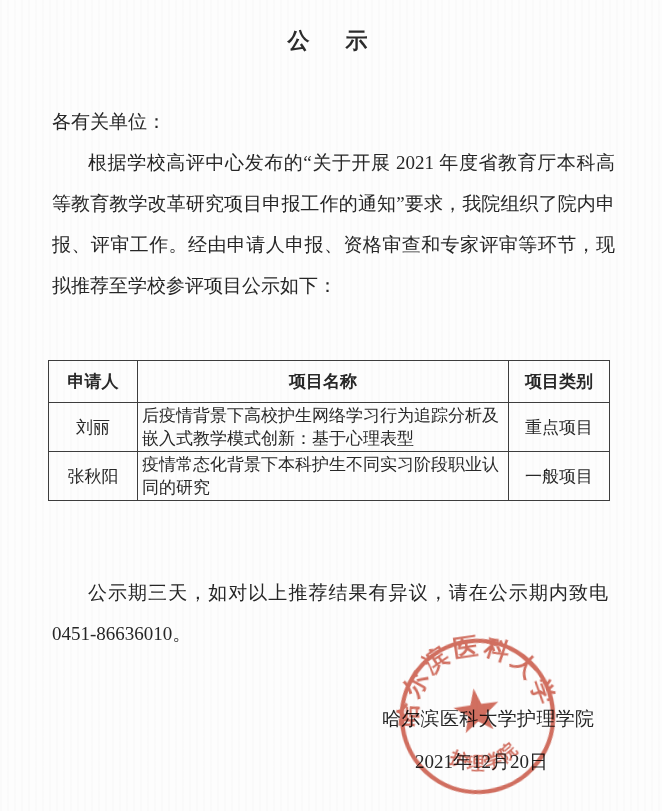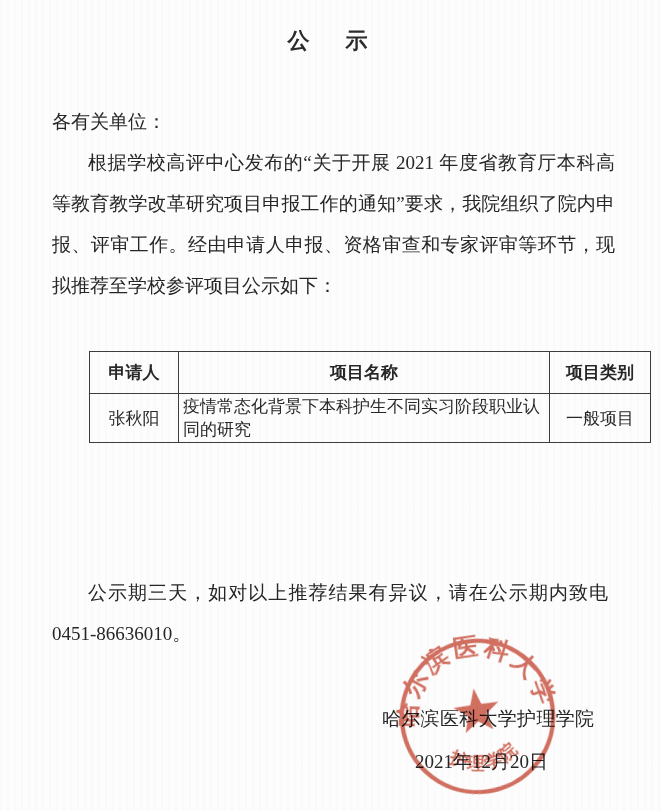--- a/index.html
+++ b/index.html
@@ -47,28 +47,27 @@
   }
 
   .salutation { top: 111px; left: 52px; }
   .p1 { top: 152px; left: 88px; width: 527px; }
   .p2 { top: 193px; left: 52px; width: 563px; }
   .p3 { top: 234px; left: 52px; width: 563px; }
   .p4 { top: 275px; left: 52px; }
 
   table.projects {
     position: absolute;
-    top: 351px;
+    top: 360px;
     left: 48px;
     width: 561px;
     border-collapse: collapse;
     table-layout: fixed;
     font-size: 17px;
     color: #282828;
-    margin-left: 41px;
   }
   table.projects th, table.projects td {
     border: 1.6px solid #3d3d3d;
     vertical-align: middle;
     line-height: 23px;
     padding: 1px 4px;
   }
   table.projects th { font-weight: bold; font-size: 17px; }
   tr.hrow  { height: 42px; }
   tr.row0  { height: 44px; }
@@ -119,20 +118,25 @@
       <col style="width:101px">
     </colgroup>
     <thead>
       <tr class="hrow">
         <th class="c-applicant">申请人</th>
         <th>项目名称</th>
         <th class="c-category">项目类别</th>
       </tr>
     </thead>
     <tbody>
+      <tr class="row0">
+        <td class="c-applicant">刘丽</td>
+        <td class="c-project">后疫情背景下高校护生网络学习行为追踪分析及嵌入式教学模式创新：基于心理表型</td>
+        <td class="c-category">重点项目</td>
+      </tr>
       <tr class="row1">
         <td class="c-applicant">张秋阳</td>
         <td class="c-project">疫情常态化背景下本科护生不同实习阶段职业认同的研究</td>
         <td class="c-category">一般项目</td>
       </tr>
     </tbody>
   </table>
 
   <div class="abs line just closing1">公示期三天，如对以上推荐结果有异议，请在公示期内致电</div>
   <div class="abs line closing2">0451-86636010。</div>

